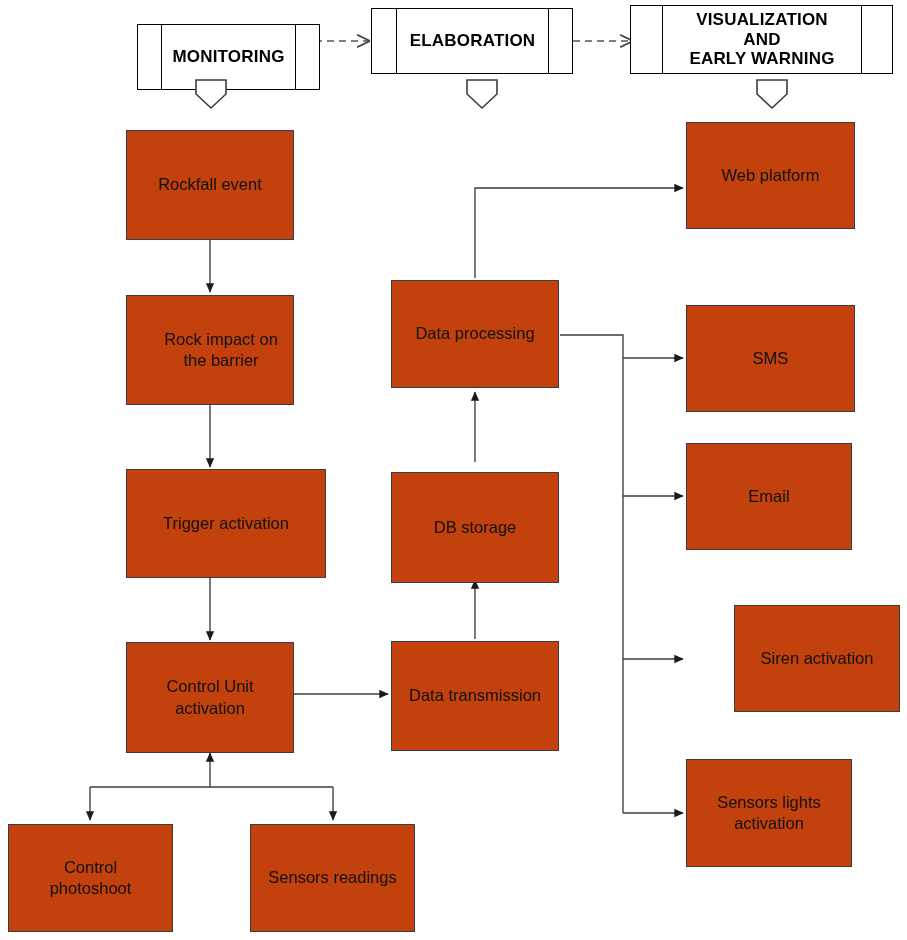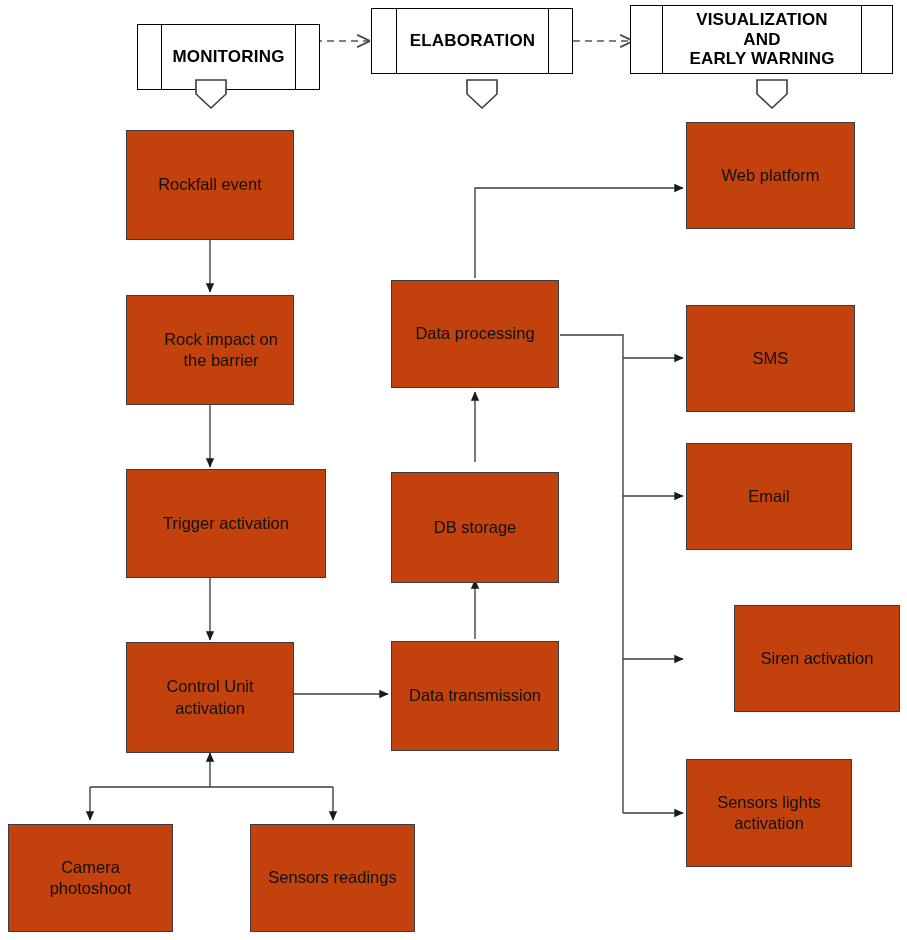--- a/index.html
+++ b/index.html
@@ -151,21 +151,21 @@
   <div class="node" style="left:126px; top:130px; width:168px; height:110px; white-space:pre-line;">Rockfall event</div>
 
   <div class="node" style="left:126px; top:295px; width:168px; height:110px; white-space:pre-line;padding-left:28px;">Rock impact on
 the barrier</div>
 
   <div class="node" style="left:126px; top:469px; width:200px; height:109px; white-space:pre-line;">Trigger activation</div>
 
   <div class="node" style="left:126px; top:642px; width:168px; height:111px; white-space:pre-line;">Control Unit
 activation</div>
 
-  <div class="node" style="left:8px; top:824px; width:165px; height:108px; white-space:pre-line;">Camera
+  <div class="node" style="left:8px; top:824px; width:165px; height:108px; white-space:pre-line;">Control
 photoshoot</div>
 
   <div class="node" style="left:250px; top:824px; width:165px; height:108px; white-space:pre-line;">Sensors readings</div>
 
   <div class="node" style="left:391px; top:280px; width:168px; height:108px; white-space:pre-line;">Data processing</div>
 
   <div class="node" style="left:391px; top:472px; width:168px; height:111px; white-space:pre-line;">DB storage</div>
 
   <div class="node" style="left:391px; top:641px; width:168px; height:110px; white-space:pre-line;">Data transmission</div>
 

